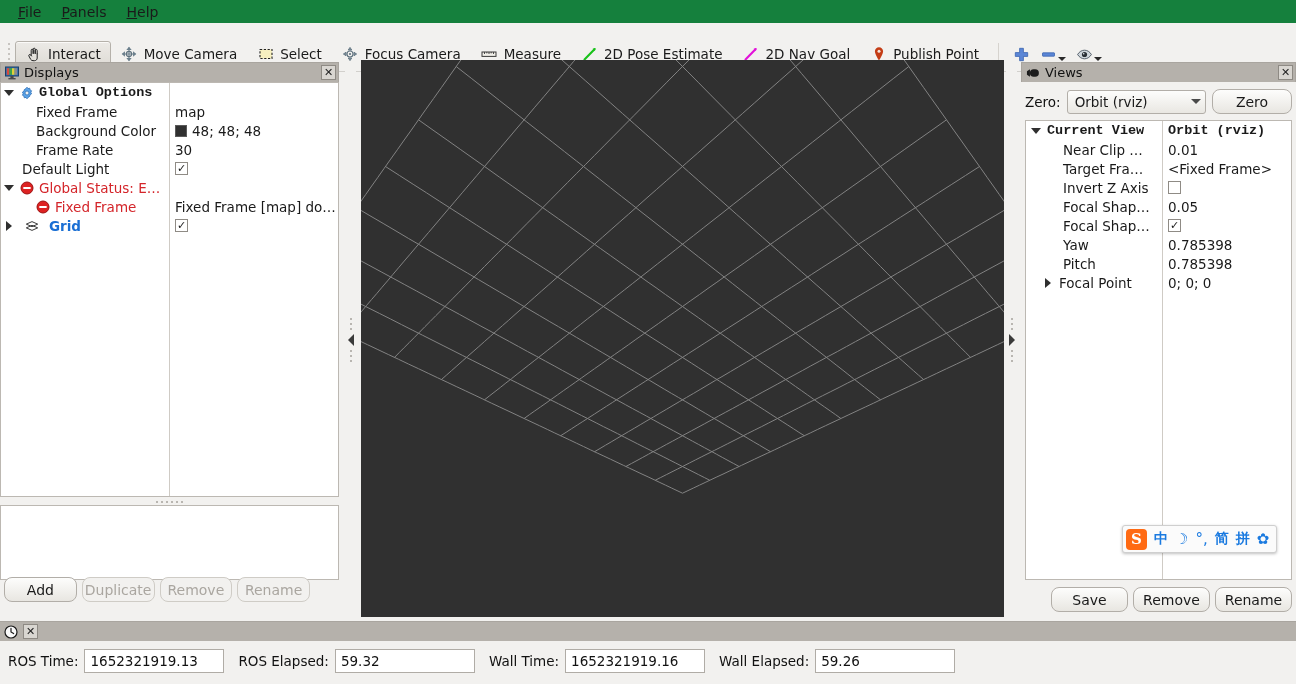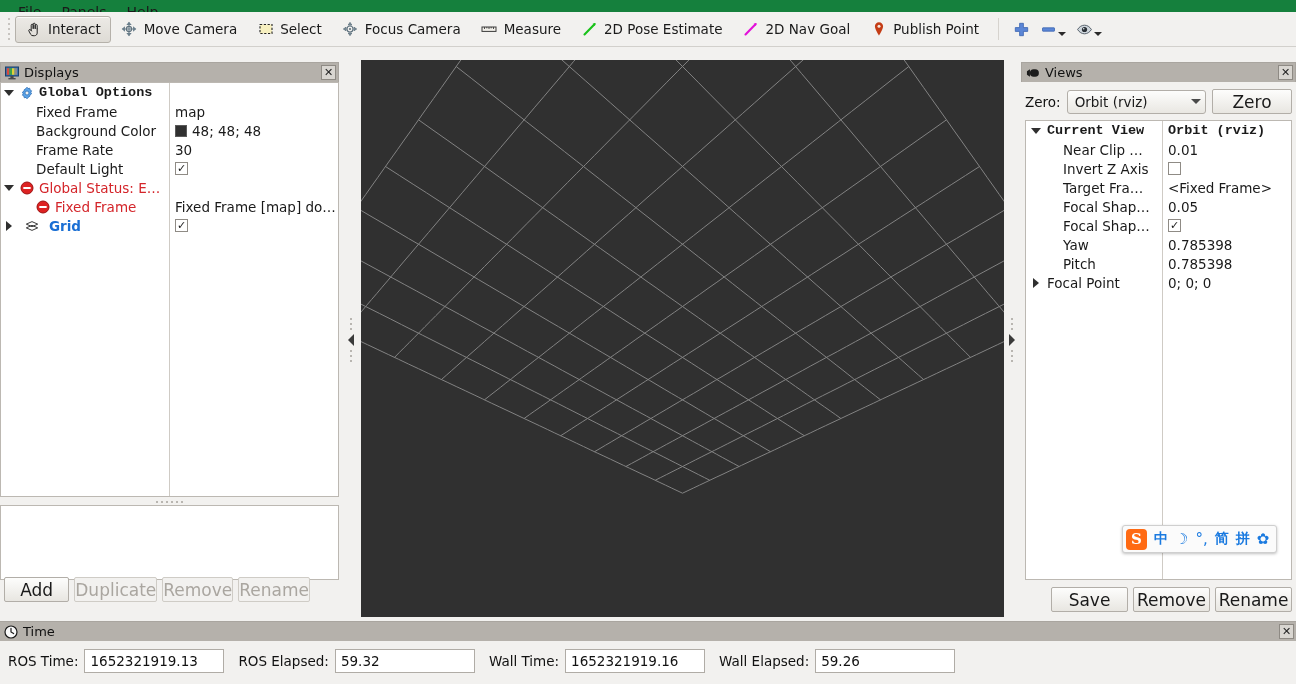--- a/index.html
+++ b/index.html
@@ -26,21 +26,21 @@
     padding: 2px 10px 2px 10px;
     font-size: 14px;
     color: #1a1a1a;
     cursor: default;
     line-height: 16px;
   }
   .menu-item .mn { text-decoration: underline; }
 
   
   .toolbar {
-    position: absolute; left: 0; top: 12px; width: 1296px; height: 35px;
+    position: absolute; left: 0; top: 37px; width: 1296px; height: 35px;
     background: #f2f1ef;
     border-bottom: 1px solid #d2d0cc;
     display: flex; align-items: center;
     padding-left: 4px;
   }
   .tb-grip {
     width: 9px; height: 26px;
     display: flex; flex-direction: column; justify-content: center; align-items: center;
     gap: 3px; margin-right: 2px;
   }
@@ -123,22 +123,22 @@
     width: 13px; height: 13px; border: 1px solid #8f8b85; background: #fff;
     display:inline-flex; align-items:center; justify-content:center;
     font-size: 11px; line-height: 1; color:#1a1a1a; cursor: default;
   }
   .swatch { width: 12px; height: 12px; border: 1px solid #5a5a5a; display:inline-block; }
 
   .btnrow { display: flex; gap: 5px; }
   .btn {
     flex: 1; height: 25px;
     background: linear-gradient(#fdfdfc,#e8e6e1);
-    border: 1px solid #b2aea8; border-radius: 2px;
-    font-size: 17px; color: #1a1a1a;
+    border: 1px solid #b2aea8; border-radius: 8px;
+    font-size: 14px; color: #1a1a1a;
     display: flex; align-items: center; justify-content: center;
     cursor: default;
   }
   .btn.disabled { color: #aaa6a0; background: #f2f1ef; border-color:#cfccc6; }
 
   
   #viewport {
     position: absolute; left: 361px; top: 60px; width: 643px; height: 557px;
     background: #303030; overflow: hidden;
   }
@@ -394,21 +394,21 @@
           <div class="tree-row">
             <div class="lcol" style="padding-left: 18px;">
               <span class="expander"></span>
               <span>Frame Rate</span>
             </div>
             <div class="rcol">
               <span>30</span>
             </div>
           </div>
           <div class="tree-row">
-            <div class="lcol" style="padding-left: 18px; align-items: flex-end;">
+            <div class="lcol" style="padding-left: 4px; align-items: flex-end;">
               <span class="expander"></span>
               <span>Default Light</span>
             </div>
             <div class="rcol">
               <span class="chk">✓</span>
             </div>
           </div>
           <div class="tree-row">
             <div class="lcol" style="padding-left: 2px;">
               <span class="expander">
@@ -580,73 +580,73 @@
               <span class="expander"></span>
               <span>Near Clip …</span>
             </div>
             <div class="rcol">
               <span>0.01</span>
             </div>
           </div>
           <div class="tree-row">
             <div class="lcol" style="width: 136px; flex: 0 0 136px; padding-left: 20px;">
               <span class="expander"></span>
+              <span>Target Fra…</span>
+            </div>
+            <div class="rcol">
+              <span>&lt;Fixed Frame&gt;</span>
+            </div>
+          </div>
+          <div class="tree-row">
+            <div class="lcol" style="width: 136px; flex: 0 0 136px; padding-left: 20px;">
+              <span class="expander"></span>
               <span>Invert Z Axis</span>
             </div>
             <div class="rcol">
               <span class="chk"></span>
             </div>
           </div>
           <div class="tree-row">
             <div class="lcol" style="width: 136px; flex: 0 0 136px; padding-left: 20px;">
               <span class="expander"></span>
-              <span>Target Fra…</span>
-            </div>
-            <div class="rcol">
-              <span>&lt;Fixed Frame&gt;</span>
+              <span>Focal Shap…</span>
+            </div>
+            <div class="rcol">
+              <span>0.05</span>
             </div>
           </div>
           <div class="tree-row">
             <div class="lcol" style="width: 136px; flex: 0 0 136px; padding-left: 20px;">
               <span class="expander"></span>
               <span>Focal Shap…</span>
             </div>
             <div class="rcol">
-              <span>0.05</span>
+              <span class="chk">✓</span>
             </div>
           </div>
           <div class="tree-row">
             <div class="lcol" style="width: 136px; flex: 0 0 136px; padding-left: 20px;">
               <span class="expander"></span>
-              <span>Focal Shap…</span>
-            </div>
-            <div class="rcol">
-              <span class="chk">✓</span>
+              <span>Yaw</span>
+            </div>
+            <div class="rcol">
+              <span>0.785398</span>
             </div>
           </div>
           <div class="tree-row">
             <div class="lcol" style="width: 136px; flex: 0 0 136px; padding-left: 20px;">
               <span class="expander"></span>
-              <span>Yaw</span>
+              <span>Pitch</span>
             </div>
             <div class="rcol">
               <span>0.785398</span>
             </div>
           </div>
           <div class="tree-row">
-            <div class="lcol" style="width: 136px; flex: 0 0 136px; padding-left: 20px;">
-              <span class="expander"></span>
-              <span>Pitch</span>
-            </div>
-            <div class="rcol">
-              <span>0.785398</span>
-            </div>
-          </div>
-          <div class="tree-row">
-            <div class="lcol" style="width: 136px; flex: 0 0 136px; padding-left: 4px;">
+            <div class="lcol" style="width: 136px; flex: 0 0 136px; padding-left: 16px;">
               <span class="expander">
                 <span class="tri-right"></span>
               </span>
               <span>Focal Point</span>
             </div>
             <div class="rcol">
               <span>0; 0; 0</span>
             </div>
           </div>
         </div>
@@ -670,21 +670,20 @@
   </div>
 
   <div class="panel" style="left:0;top:621px;width:1296px;height:63px;">
     <div class="panel-title" style="border-left:none;border-right:none;">
       <span class="ico">
         <svg width="14" height="14" viewBox="0 0 14 14">
           <circle cx="7" cy="7" r="6" fill="#fafafa" stroke="#1b1b1b" stroke-width="1.2"></circle>
           <path d="M7 3.4V7l2.6 1.6" fill="none" stroke="#1b1b1b" stroke-width="1.2" stroke-linecap="round"></path>
         </svg>
       </span>
-      <span class="ptl">Time</span>
       <span class="panel-close">✕</span>
     </div>
 
     <div style="position:absolute;left:0;top:28px;width:1296px;display:flex;align-items:center;">
       <span class="time-lbl" style="margin-left:8px;">ROS Time:</span>
       <div class="time-field" style="width:140px;margin-left:6px;">
         <span>1652321919.13</span>
       </div>
       <span class="time-lbl" style="margin-left:14px;">ROS Elapsed:</span>
       <div class="time-field" style="width:140px;margin-left:6px;align-items:center;">

